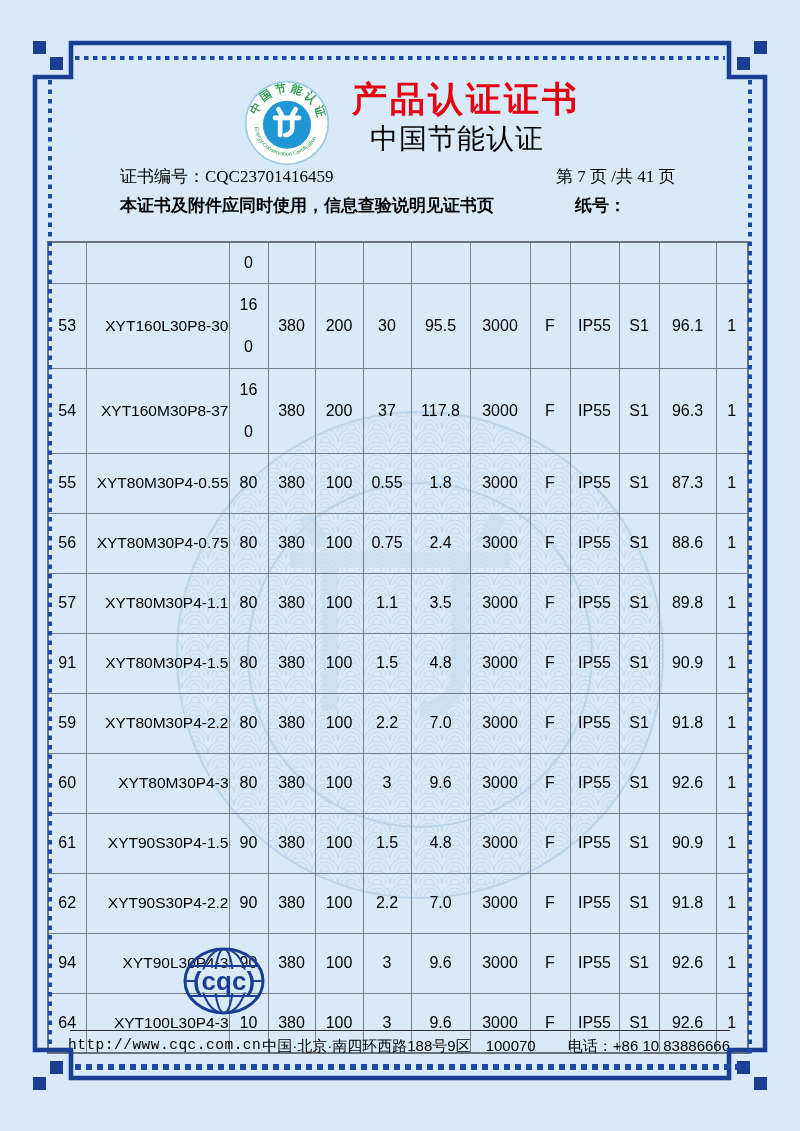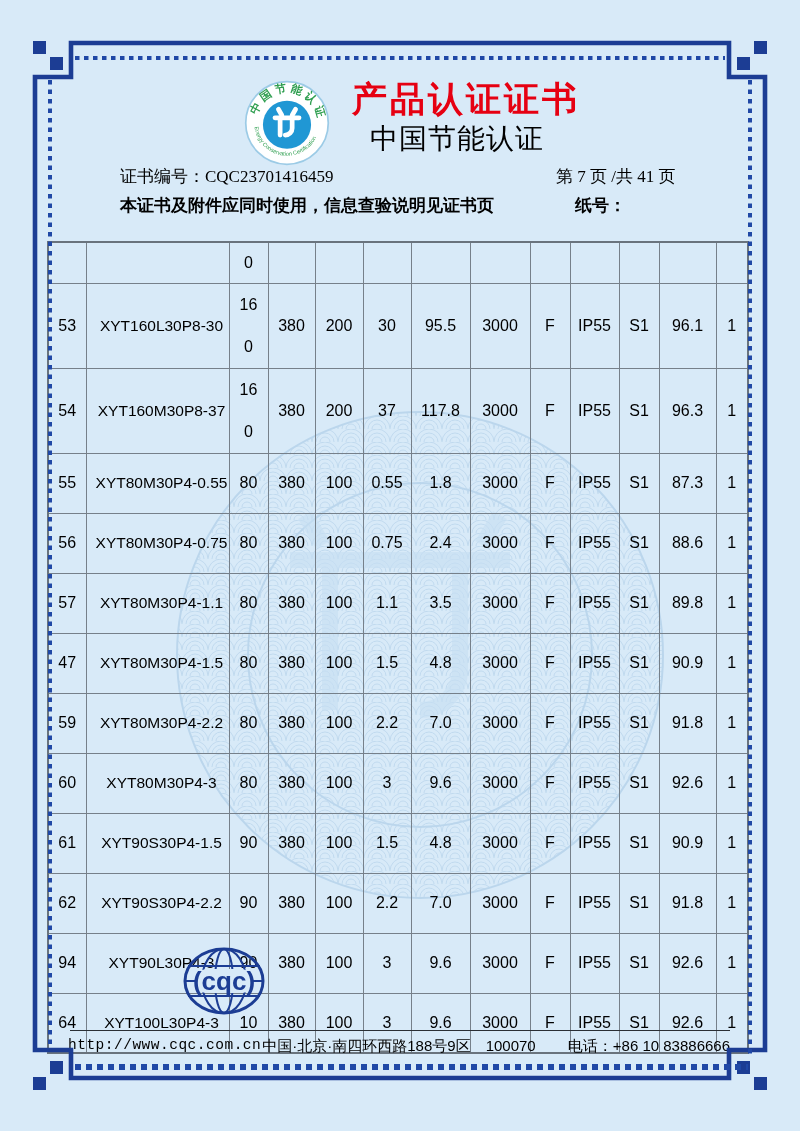--- a/index.html
+++ b/index.html
@@ -19,21 +19,21 @@
   .notice{position:absolute;left:120px;top:194px;font-size:17px;font-weight:bold;color:#000;z-index:3;text-align:right;}
   .paper-label{position:absolute;left:558px;top:194px;font-size:17px;font-weight:bold;color:#000;z-index:3;margin-left:17px;}
 
   
   .product-table{position:absolute;left:47px;top:241px;width:700px;z-index:2;
     border-collapse:collapse;table-layout:fixed;background:transparent;
     font-size:16px;color:#000;}
   .product-table td{border:1.5px solid #76808a;text-align:center;vertical-align:middle;
     padding:0;overflow:hidden;}
   .product-table{border:2.2px solid #69737d;}
-  .product-table td.c-model{text-align:center;padding-left:8px;font-size:15.5px;}
+  .product-table td.c-model{text-align:right;padding-left:8px;font-size:15.5px;}
   .product-table td.c-frame{word-break:break-all;padding:0 8px;}
   tr.partial{height:41px;}
   tr.tall{height:85px;}
   tr.tall td.c-frame{line-height:42px;}
   tr.normal{height:60px;}
 
   
   .cqc-logo{position:absolute;left:183px;top:946px;z-index:3;}
   .footer-org{position:absolute;left:276px;top:957px;font-size:35px;color:#101418;letter-spacing:4px;z-index:3;}
   .footer-rule{position:absolute;left:70px;top:1030px;width:660px;height:0;border-top:1.5px solid #2a2f35;z-index:3;}
@@ -214,21 +214,21 @@
           <td>1.1</td>
           <td>3.5</td>
           <td>3000</td>
           <td>F</td>
           <td>IP55</td>
           <td>S1</td>
           <td>89.8</td>
           <td>1</td>
         </tr>
         <tr class="normal">
-          <td>47</td>
+          <td>91</td>
           <td class="c-model">XYT80M30P4-1.5</td>
           <td class="c-frame">80</td>
           <td>380</td>
           <td>100</td>
           <td>1.5</td>
           <td>4.8</td>
           <td>3000</td>
           <td>F</td>
           <td>IP55</td>
           <td>S1</td>

